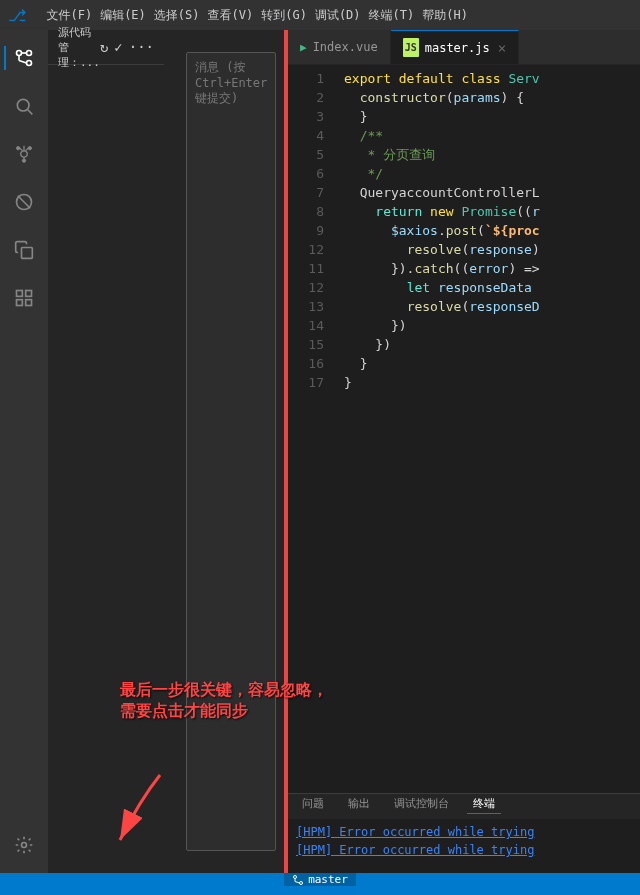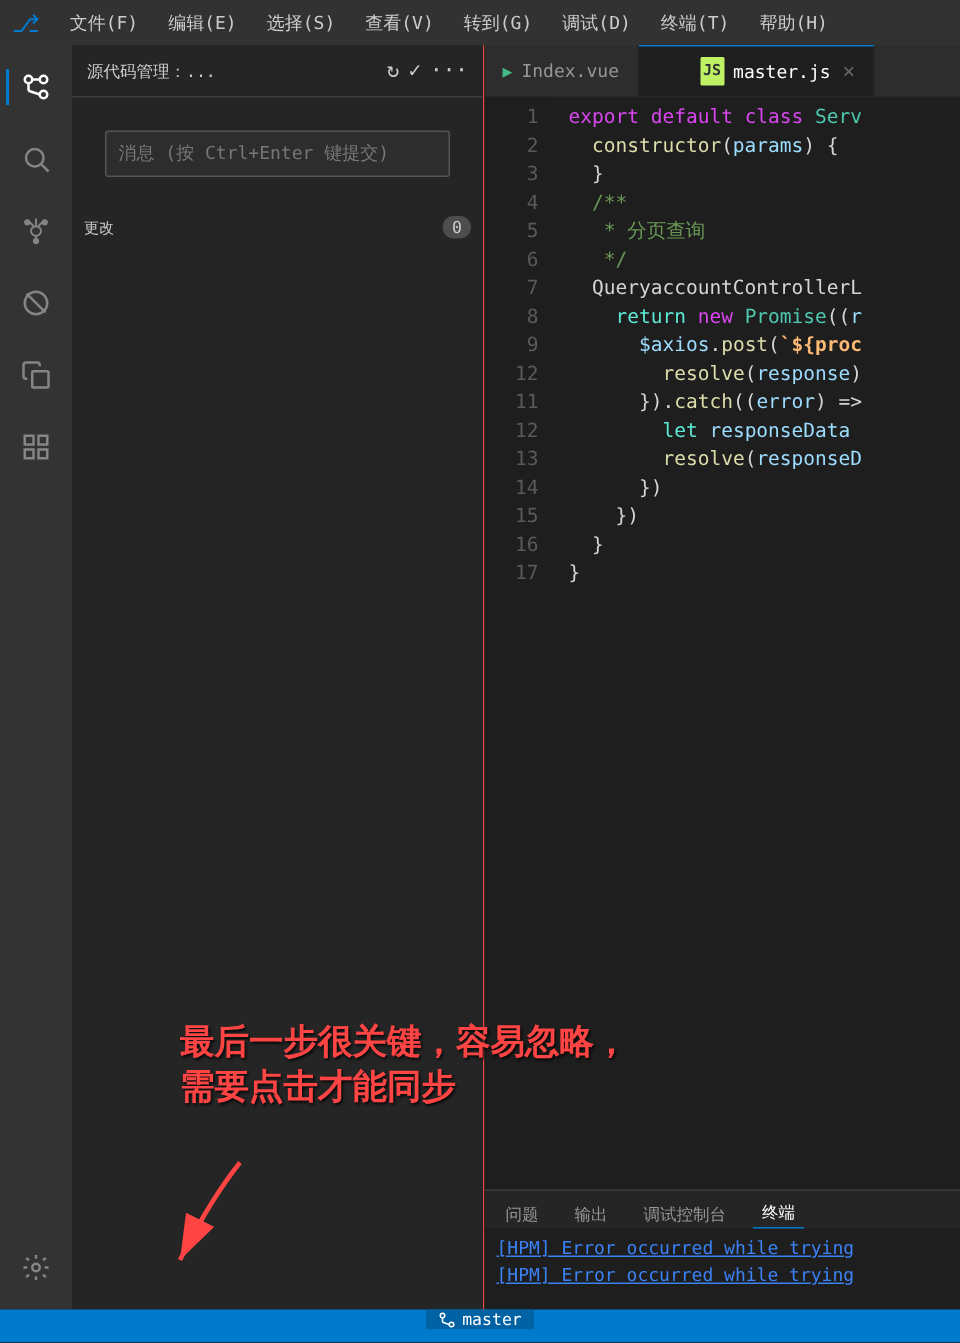--- a/index.html
+++ b/index.html
@@ -22,21 +22,21 @@
       gap: 16px;
       font-size: 12px;
       color: #cccccc;
     }
     .title-bar-logo {
       color: #007acc;
       font-size: 16px;
     }
     .title-bar-menu {
       display: flex;
-      gap: 12px;
+      gap: 0;
     }
     .title-bar-menu span {
       cursor: pointer;
       padding: 2px 4px;
     }
 
     
     .main-layout {
       display: flex;
       height: calc(895px - 30px - 22px);
@@ -75,25 +75,25 @@
       width: 2px;
       background: #007acc;
     }
     .activity-bar-bottom {
       margin-top: auto;
       margin-bottom: 8px;
     }
 
     
     .sidebar {
-      width: 275px;
+      width: 240px;
       background: #252526;
       display: flex;
-      flex-direction: column;
-      border-right: 1px solid #ef4444;
+      flex-direction: row;
+      border-right: 4px solid #ef4444;
     }
     .sidebar-header {
       height: 35px;
       display: flex;
       align-items: center;
       justify-content: space-between;
       padding: 0 10px;
       font-size: 11px;
       color: #bbbbbb;
       border-bottom: 1px solid #3c3c3c;
@@ -179,21 +179,20 @@
       font-weight: bold;
     }
     .tab-icon-js {
       color: #f0db4f;
       font-size: 10px;
       font-weight: bold;
       background: #bef264;
       color: #333;
       padding: 4px 2px;
       border-radius: 1px;
-      margin-left: 29px;
     }
     .tab-close {
       color: #666;
       font-size: 14px;
       margin-left: 2px;
     }
 
     
     .code-editor {
       flex: 1;
@@ -216,56 +215,56 @@
       flex: 1;
       padding: 4px 0 4px 8px;
       overflow: hidden;
       font-size: 13px;
       line-height: 19px;
       color: #d4d4d4;
       white-space: pre;
     }
 
     
-    .kw { color: #d946ef; }
+    .kw { color: #fde047; }
     .kw2 { color: #5eead4; }
     .cls { color: #4ec9b0; }
     .fn { color: #dcdcaa; }
     .str { color: #fdba74; font-weight: bold; }
     .cmt { color: #6a9955; }
     .param { color: #9cdcfe; }
 
     
     .annotation-overlay {
       position: absolute;
       top: 680px;
       left: 120px;
       z-index: 10;
       pointer-events: none;
     }
     .annotation-text {
       color: #ff4444;
-      font-size: 23px;
+      font-size: 16px;
       font-weight: bold;
       font-family: 'SimHei', 'Microsoft YaHei', sans-serif;
       text-shadow: 1px 1px 2px rgba(0,0,0,0.8);
       line-height: 1.3;
     }
 
     
     .terminal-panel {
       height: 80px;
       background: #1e1e1e;
       border-top: 1px solid #3c3c3c;
     }
     .terminal-tabs {
       height: 25px;
       background: #252526;
       display: flex;
-      align-items: flex-end;
+      align-items: flex-start;
       padding: 0 8px;
       gap: 12px;
       font-size: 11px;
       color: #969696;
     }
     .terminal-tab {
       cursor: pointer;
       padding: 2px 6px;
     }
     .terminal-tab.active {

